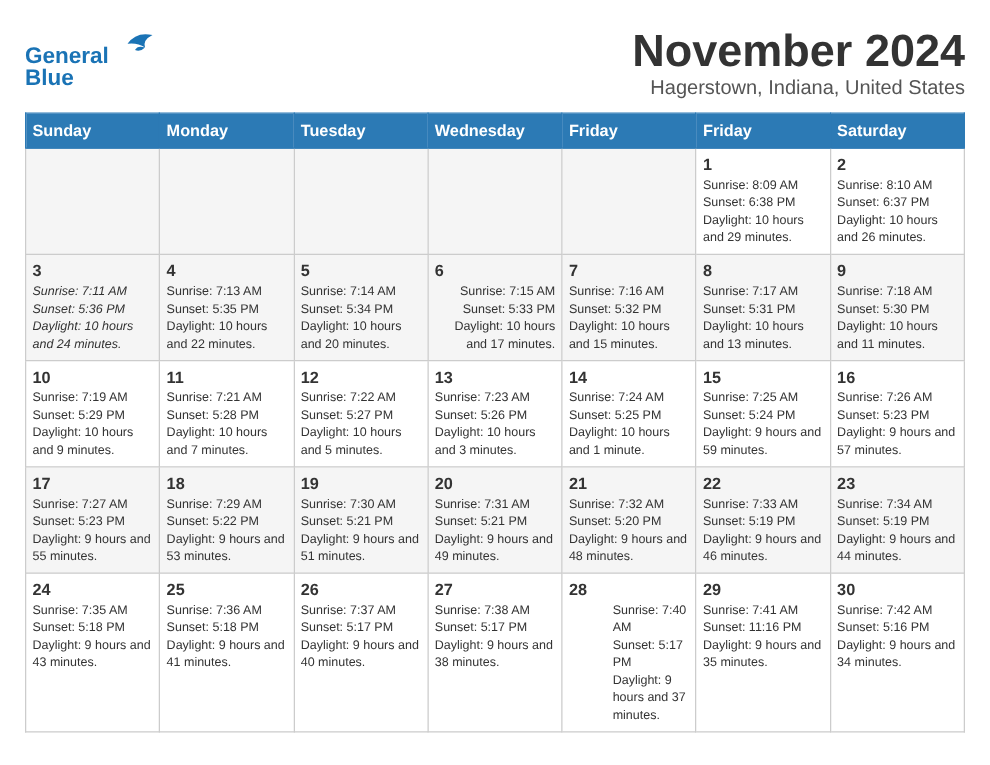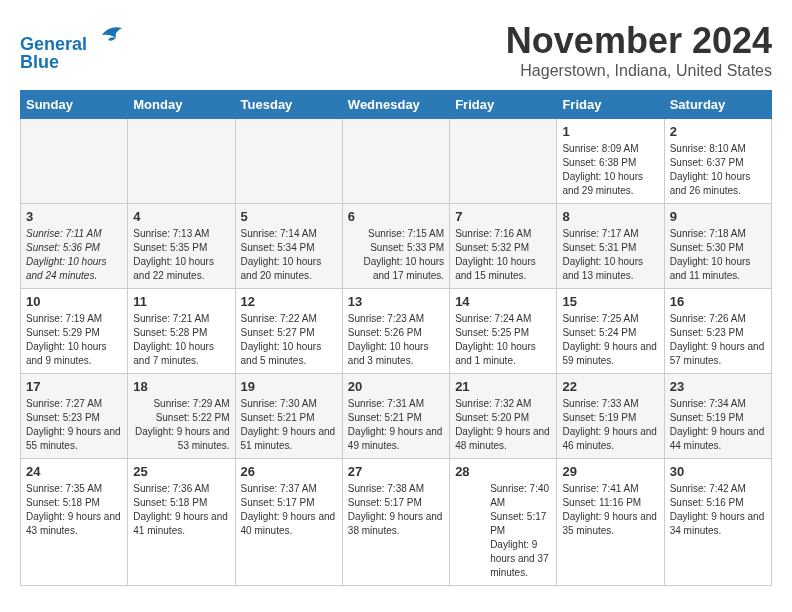--- a/index.html
+++ b/index.html
@@ -238,21 +238,21 @@
       </tr>
       <tr>
         <td>
           <div class="day-number">17</div>
           <div class="day-info" style="white-space: pre-line;">Sunrise: 7:27 AM
 Sunset: 5:23 PM
 Daylight: 9 hours and 55 minutes.</div>
         </td>
         <td>
           <div class="day-number">18</div>
-          <div class="day-info" style="white-space: pre-line; text-align: right;">Sunrise: 7:29 AM
+          <div class="day-info" style="white-space: pre-line;">Sunrise: 7:29 AM
 Sunset: 5:22 PM
 Daylight: 9 hours and 53 minutes.</div>
         </td>
         <td>
           <div class="day-number">19</div>
           <div class="day-info" style="white-space: pre-line;">Sunrise: 7:30 AM
 Sunset: 5:21 PM
 Daylight: 9 hours and 51 minutes.</div>
         </td>
         <td>

